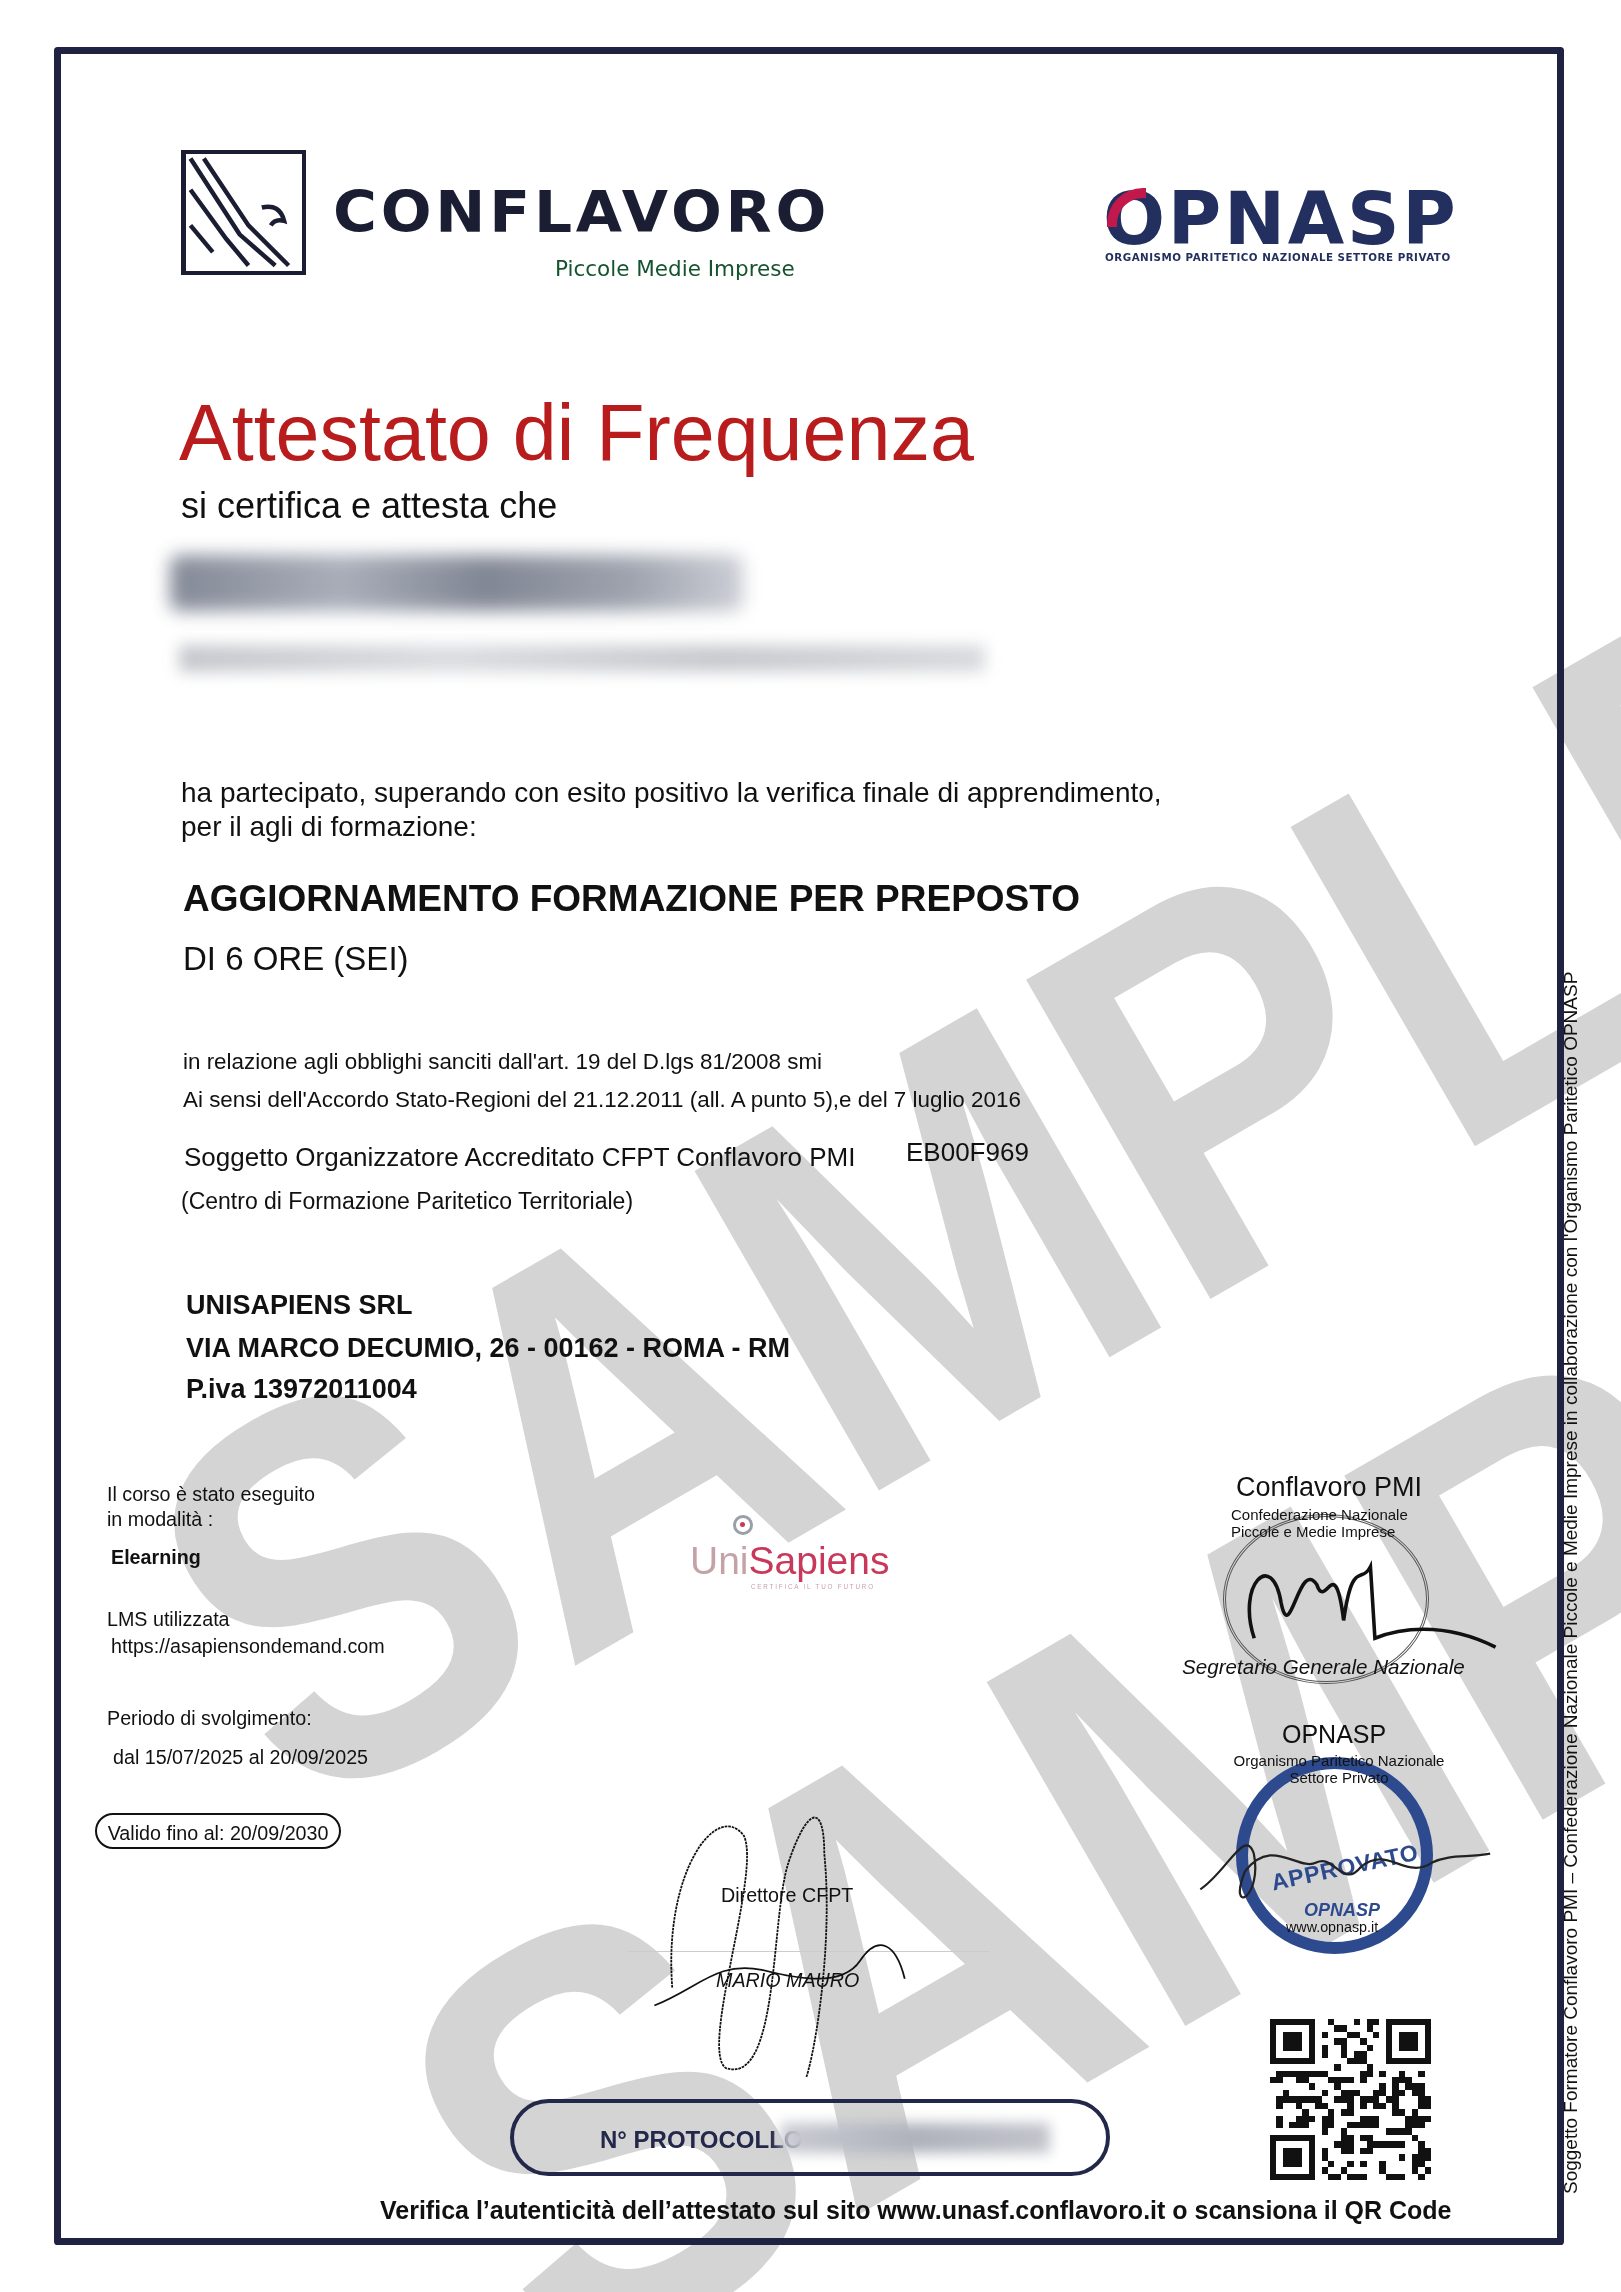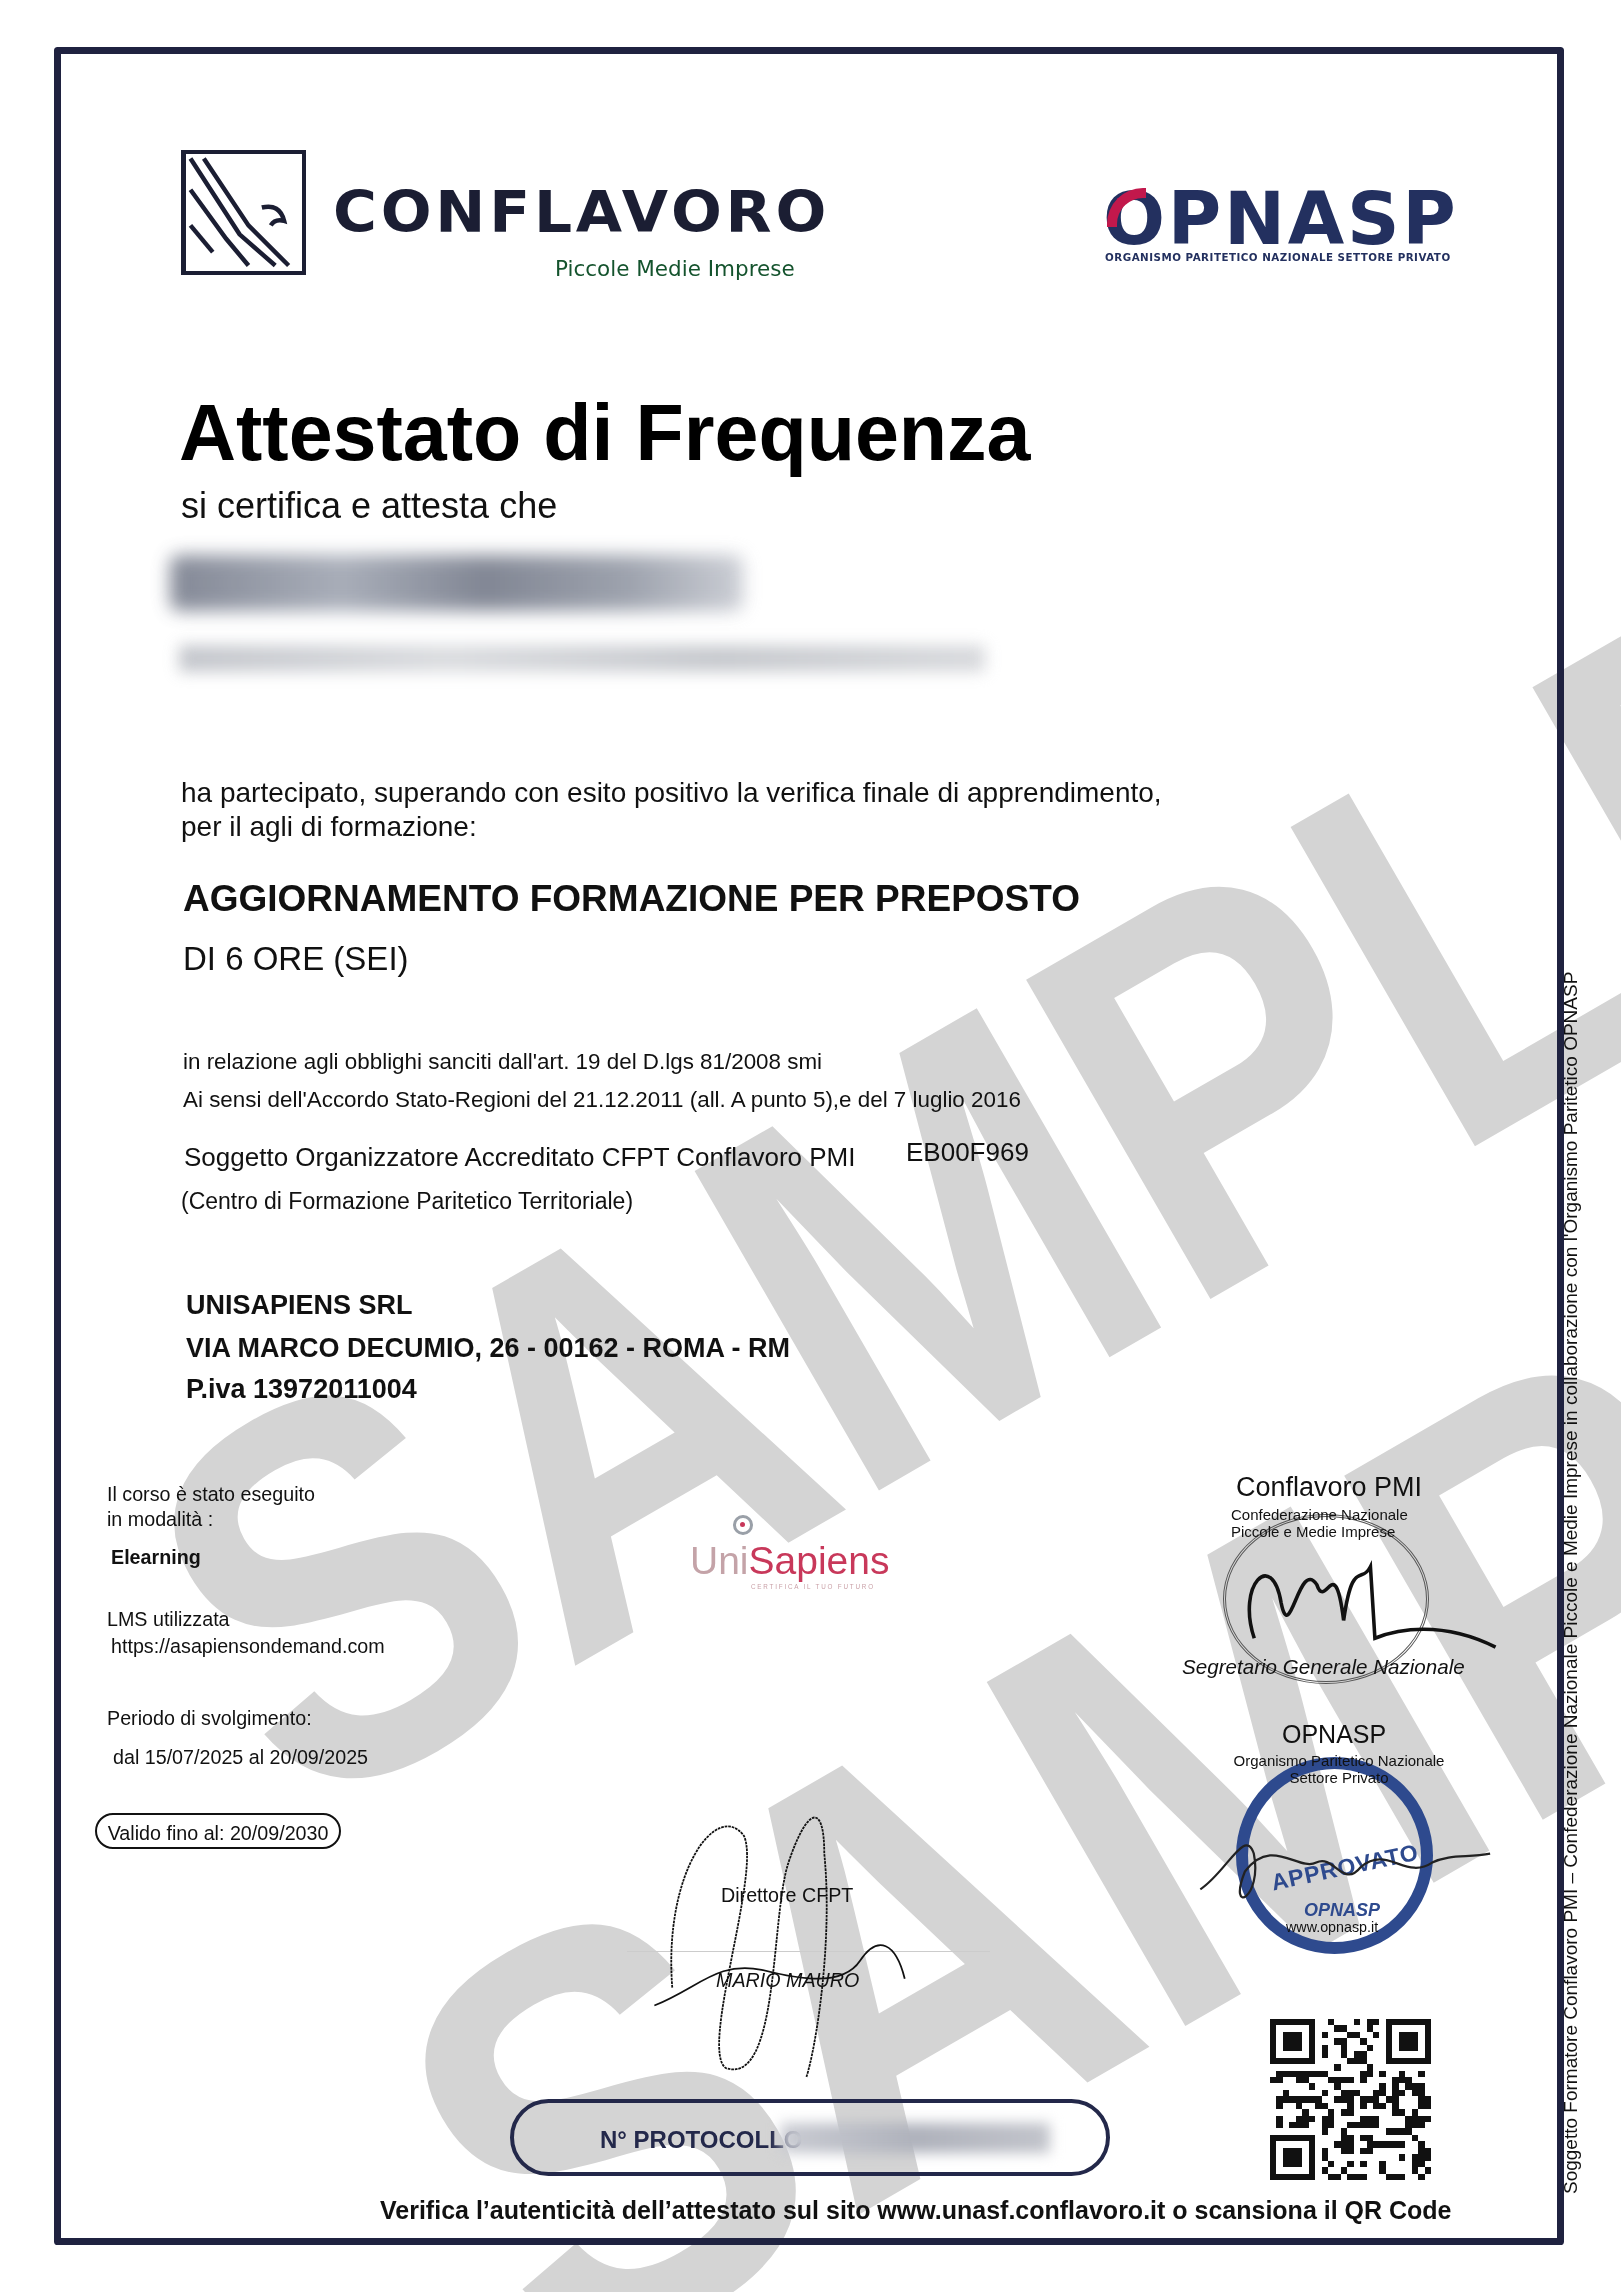--- a/index.html
+++ b/index.html
@@ -16,21 +16,21 @@
   
   .cf-box { left:181px; top:150px; width:125px; height:125px; border:4.5px solid #1b1e33; border-left-width:5.4px; box-sizing:border-box; }
   .cf-name { left:333px; top:179px; font-size:57px; letter-spacing:3.6px; color:#1b1e33; font-weight:bold; font-family:"DejaVu Sans", sans-serif; transform:scaleX(1.05); transform-origin:left; }
   .cf-sub { left:555px; top:256px; font-size:21.5px; color:#14532d; font-family:"DejaVu Sans", sans-serif; }
 
   
   .op-name { left:1103px; top:176px; font-size:73px; font-weight:bold; color:#23305f; letter-spacing:2.7px; font-family:"DejaVu Sans", sans-serif; }
   .op-sub { left:1105px; top:251px; font-size:10.3px; font-weight:bold; color:#23305f; letter-spacing:0.5px; font-family:"DejaVu Sans", sans-serif; }
   .op-o-red { position:absolute; left:1107px; top:188px; width:29px; height:29px; border-top:10.7px solid #c2184c; border-left:10.7px solid #c2184c; border-radius:36px 0 0 0; }
 
-  .title { left:179px; top:387px; font-size:79px; font-weight:bold; color:#000000; }
+  .title { left:179px; top:387px; font-size:79px; font-weight:normal; color:#b91c1c; }
   .subtitle { left:181px; top:485px; font-size:36px; color:#111; }
   .blur-name { left:170px; top:555px; width:573px; height:56px; background:linear-gradient(90deg,#6f7585,#9aa0ad 30%,#6c7282 55%,#8d93a0 80%,#c3c6ce); filter:blur(9px); border-radius:9px; opacity:0.85; }
   .blur-line { left:179px; top:645px; width:806px; height:27px; background:linear-gradient(90deg,#b6b9c0,#d2d4d8,#b9bcc2,#cfd1d5); filter:blur(7.2px); opacity:0.8; }
 
   .p1 { left:181px; top:776px; font-size:28px; line-height:34px; }
   .course { left:183px; top:878px; font-size:37px; font-weight:bold; }
   .course2 { left:183px; top:940px; font-size:33px; }
   .law { left:183px; font-size:22.4px; }
   .org { left:184px; top:1142px; font-size:26px; }
   .org-code { left:906px; top:1137px; font-size:26px; }

